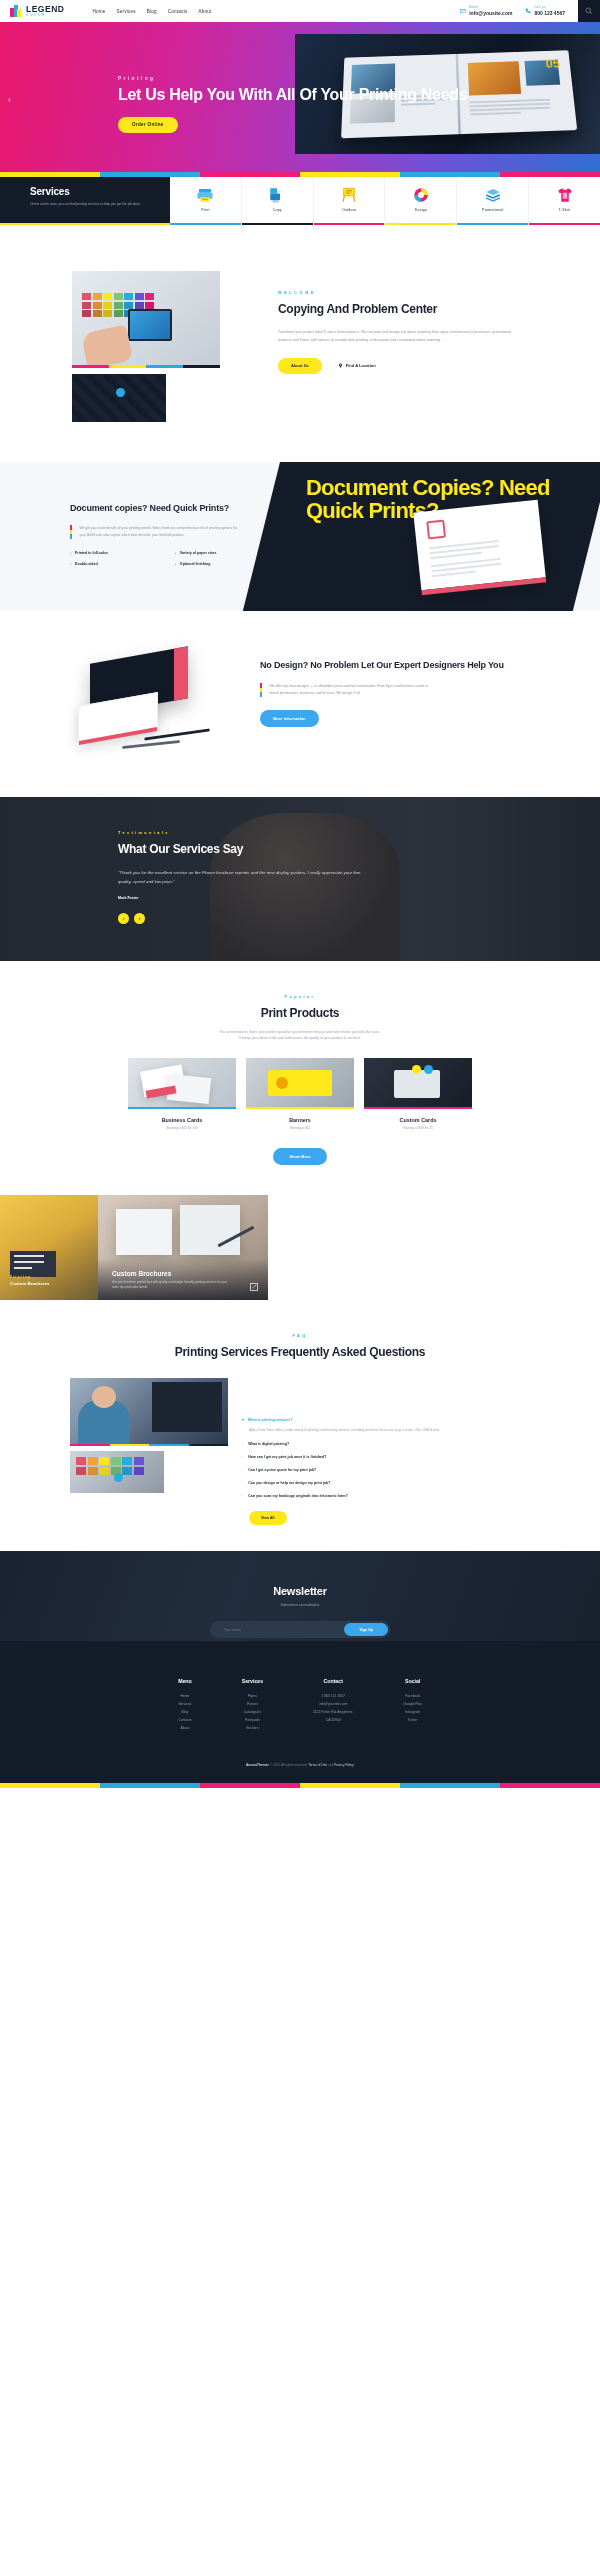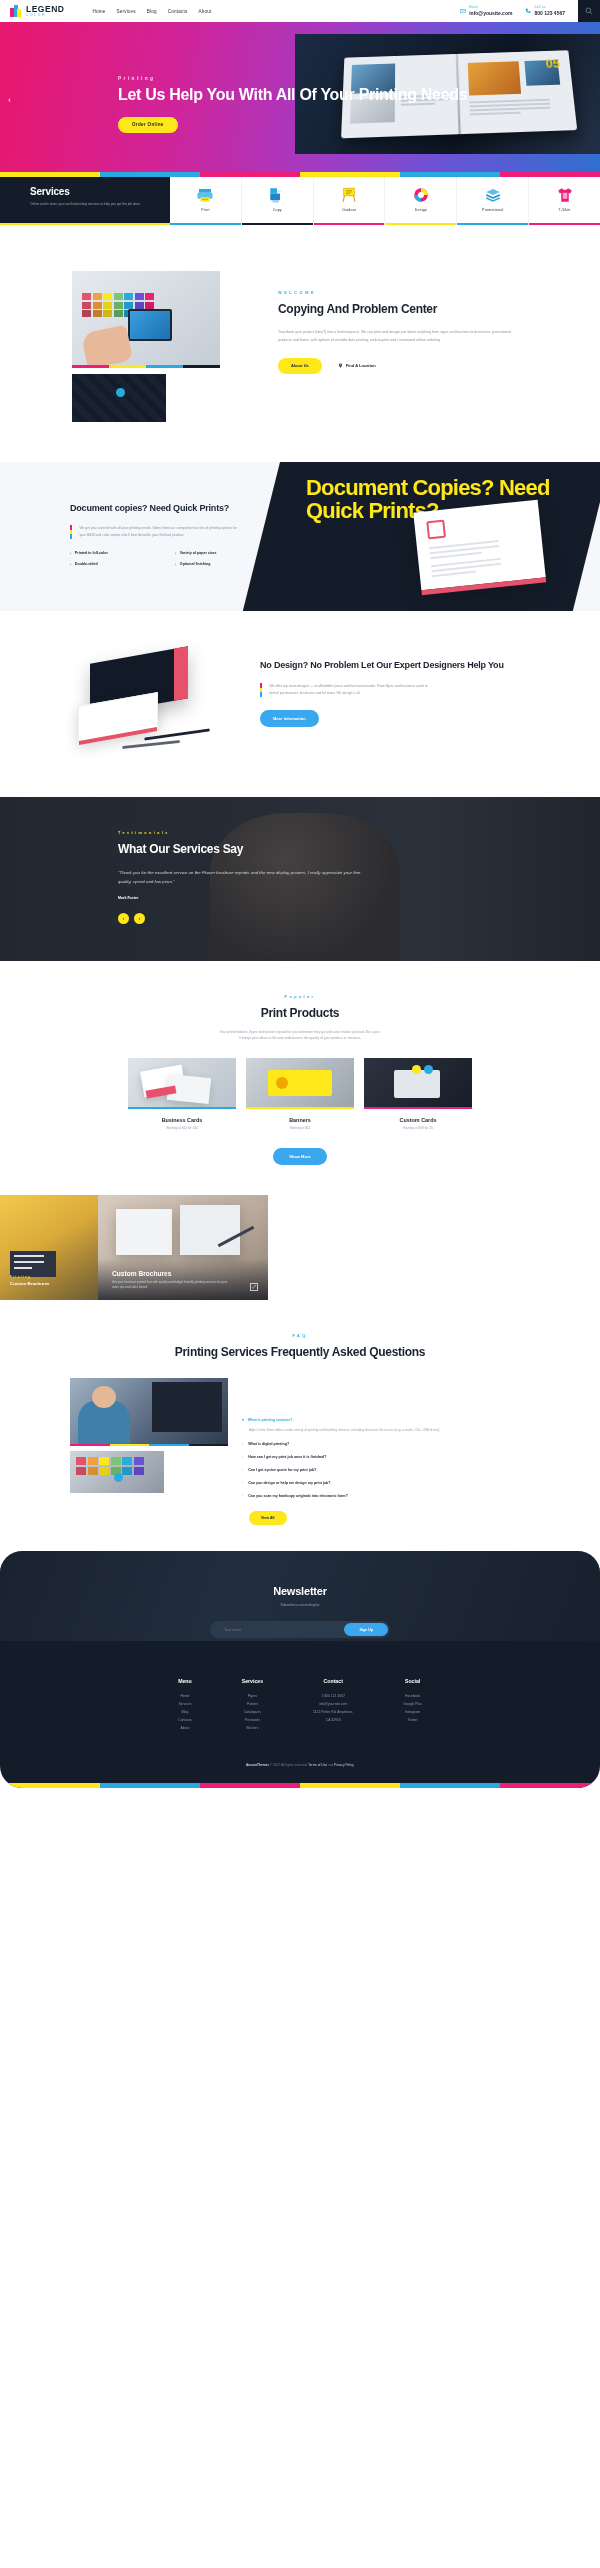--- a/index.html
+++ b/index.html
@@ -292,21 +292,21 @@
   .faq-q-open { font-size:3.6px; font-weight:bold; color:#29abe2; display:flex; gap:4px; }
   .faq-a { font-size:3.2px; line-height:1.9; color:#9aa2af; margin-top:5px; margin-left:7px; }
   .faq-q { font-size:3.6px; font-weight:bold; color:#1b2230; display:flex; gap:5px; margin-top:9px; cursor:pointer; }
   .faq-q .chev { color:#b6bec8; }
   .btn-yellow-sm {
     background:#ffe81a; color:#1b2230; font-size:3.6px; font-weight:bold;
     padding:5px 12px; border-radius:20px; border:none; cursor:pointer; margin-top:13px; margin-left:7px;
   }
 
   
-  .footer { background:#141c29; position:relative; overflow:hidden; padding-top:34px;border-radius:22px; }
+  .footer { background:#141c29; position:relative; overflow:hidden; padding-top:34px; }
   .footer-bg {
     position:absolute; left:0; top:0; width:100%; height:90px;
     background:linear-gradient(110deg,#1d2736,#2b394c 40%,#1a2330);
     opacity:.6;
   }
   .news { position:relative; z-index:4; text-align:center; }
   .news-h2 { font-size:11px; font-weight:bold; color:#fff; letter-spacing:-.2px; }
   .news-p { font-size:3.2px; color:#9aa5b4; margin-top:6px; }
   .news-form {
     margin:14px auto 0; width:180px; height:17px; background:#2c3a4d;

